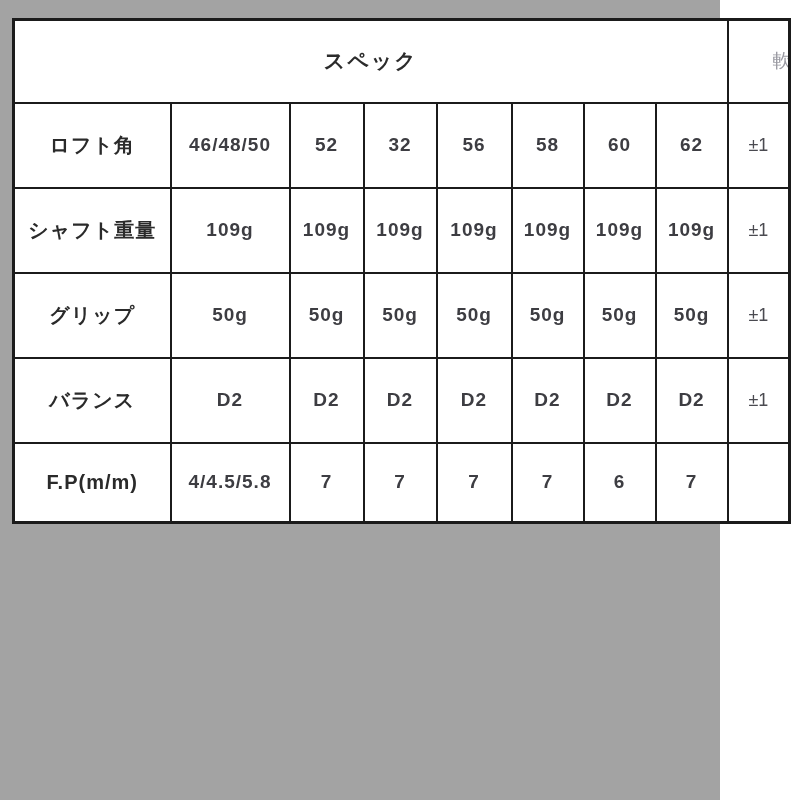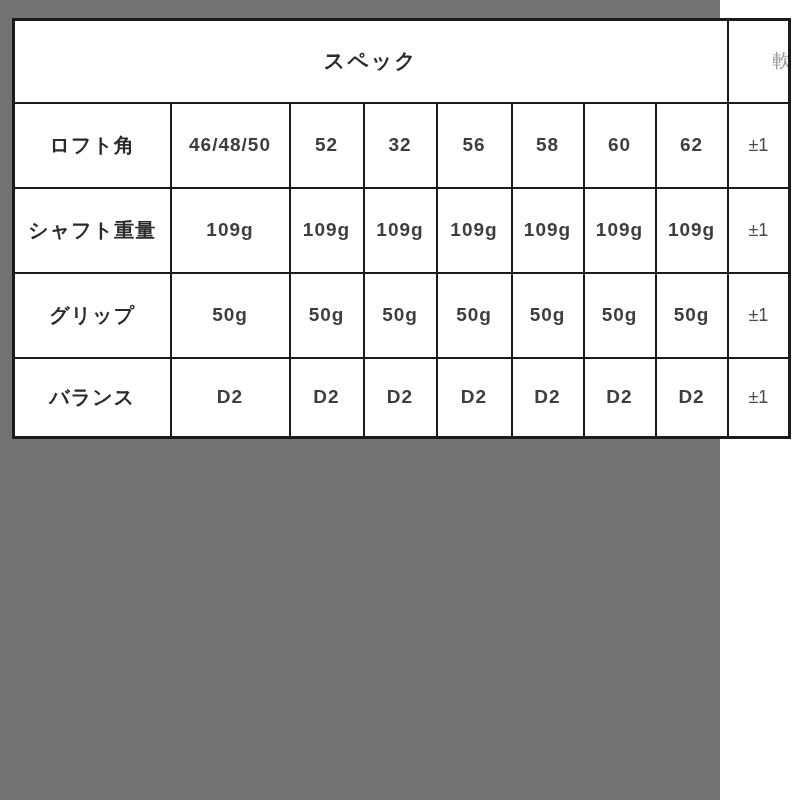--- a/index.html
+++ b/index.html
@@ -5,21 +5,21 @@
   * { margin: 0; padding: 0; box-sizing: border-box; }
   html, body {
     width: 800px; height: 800px;
     background: #ffffff;
     font-family: "Liberation Sans", sans-serif;
     overflow: hidden;
   }
   .page {
     position: relative;
     width: 720px; height: 800px;
-    background: #737373;
+    background: #a3a3a3;
   }
   table.spec {
     position: absolute;
     left: 12px; top: 18px;
     width: 776px;
     border-collapse: collapse;
     table-layout: fixed;
     background: #ffffff;
     border: 3px solid #1b1b1b;
   }
@@ -130,15 +130,26 @@
         <td class="val">D2</td>
         <td class="val">D2</td>
         <td class="val">D2</td>
         <td class="val">D2</td>
         <td class="val">D2</td>
         <td class="val">D2</td>
         <td class="val">D2</td>
         <td class="tol">±1</td>
       </tr>
 
+      <tr class="data-row">
+        <td class="row-label">F.P(m/m)</td>
+        <td class="val">4/4.5/5.8</td>
+        <td class="val">7</td>
+        <td class="val">7</td>
+        <td class="val">7</td>
+        <td class="val">7</td>
+        <td class="val">6</td>
+        <td class="val">7</td>
+        <td class="tol"></td>
+      </tr>
     </tbody>
   </table>
 </div>
 
 </body></html>

